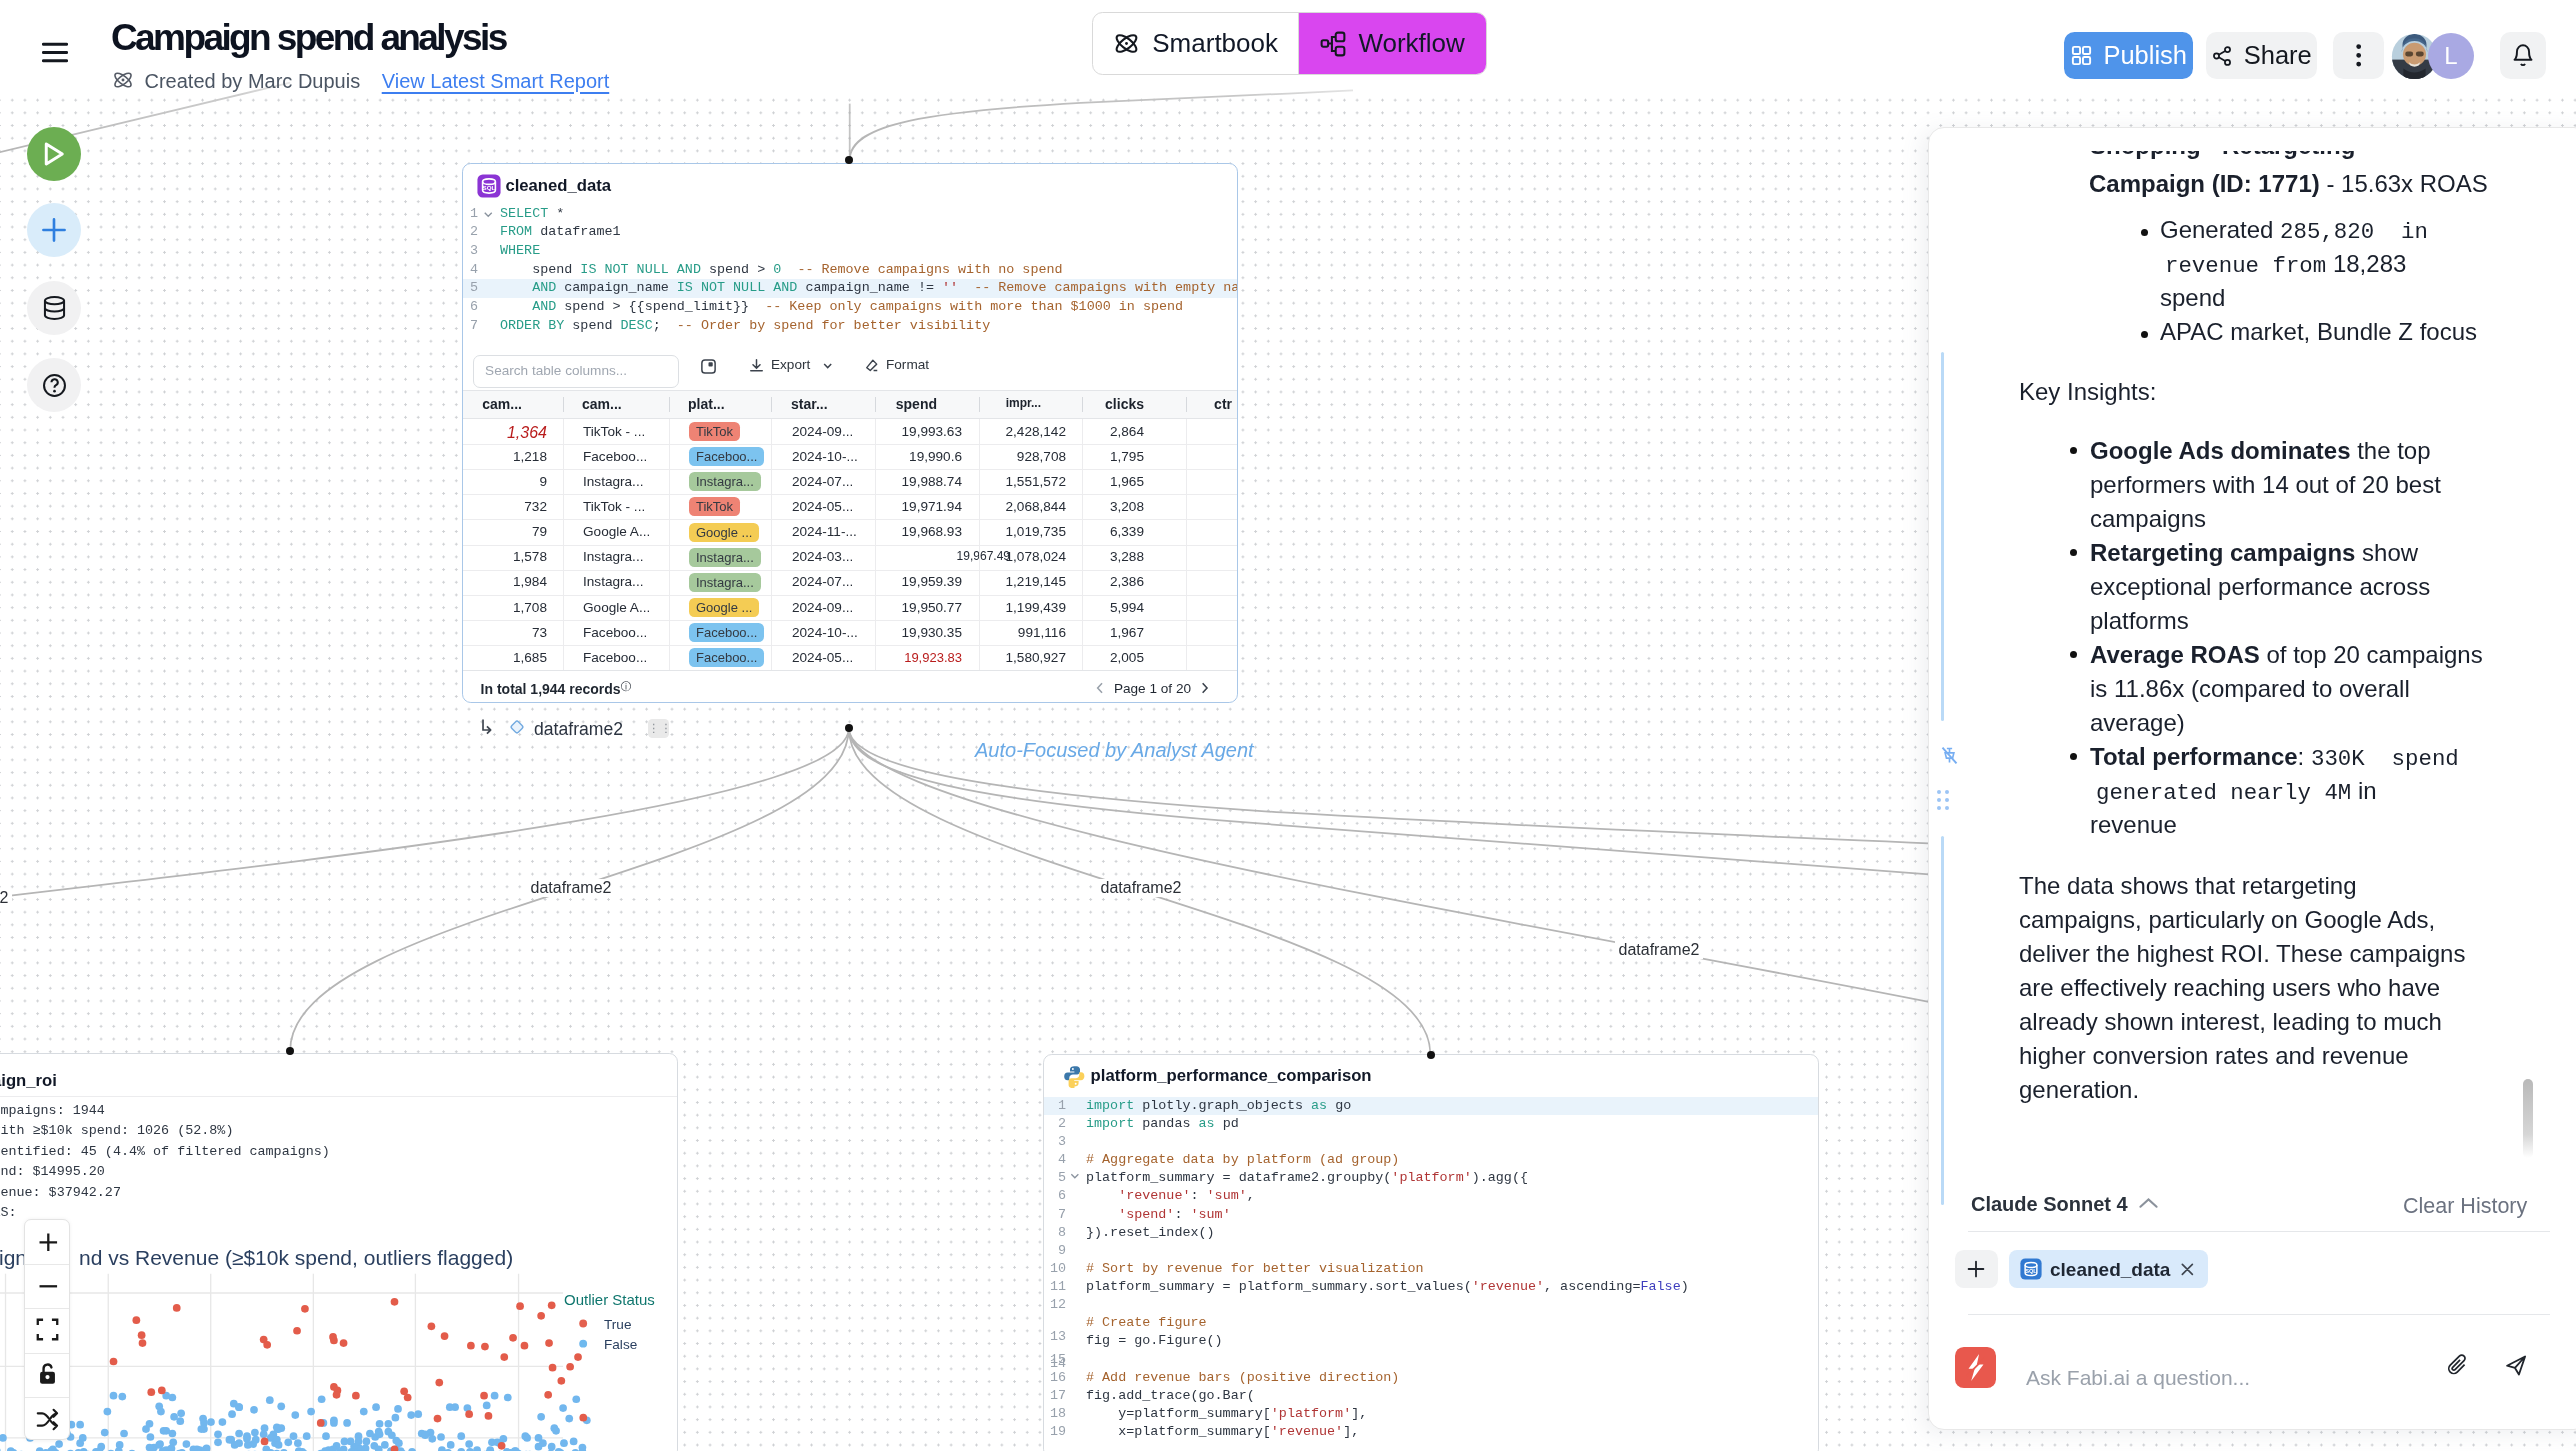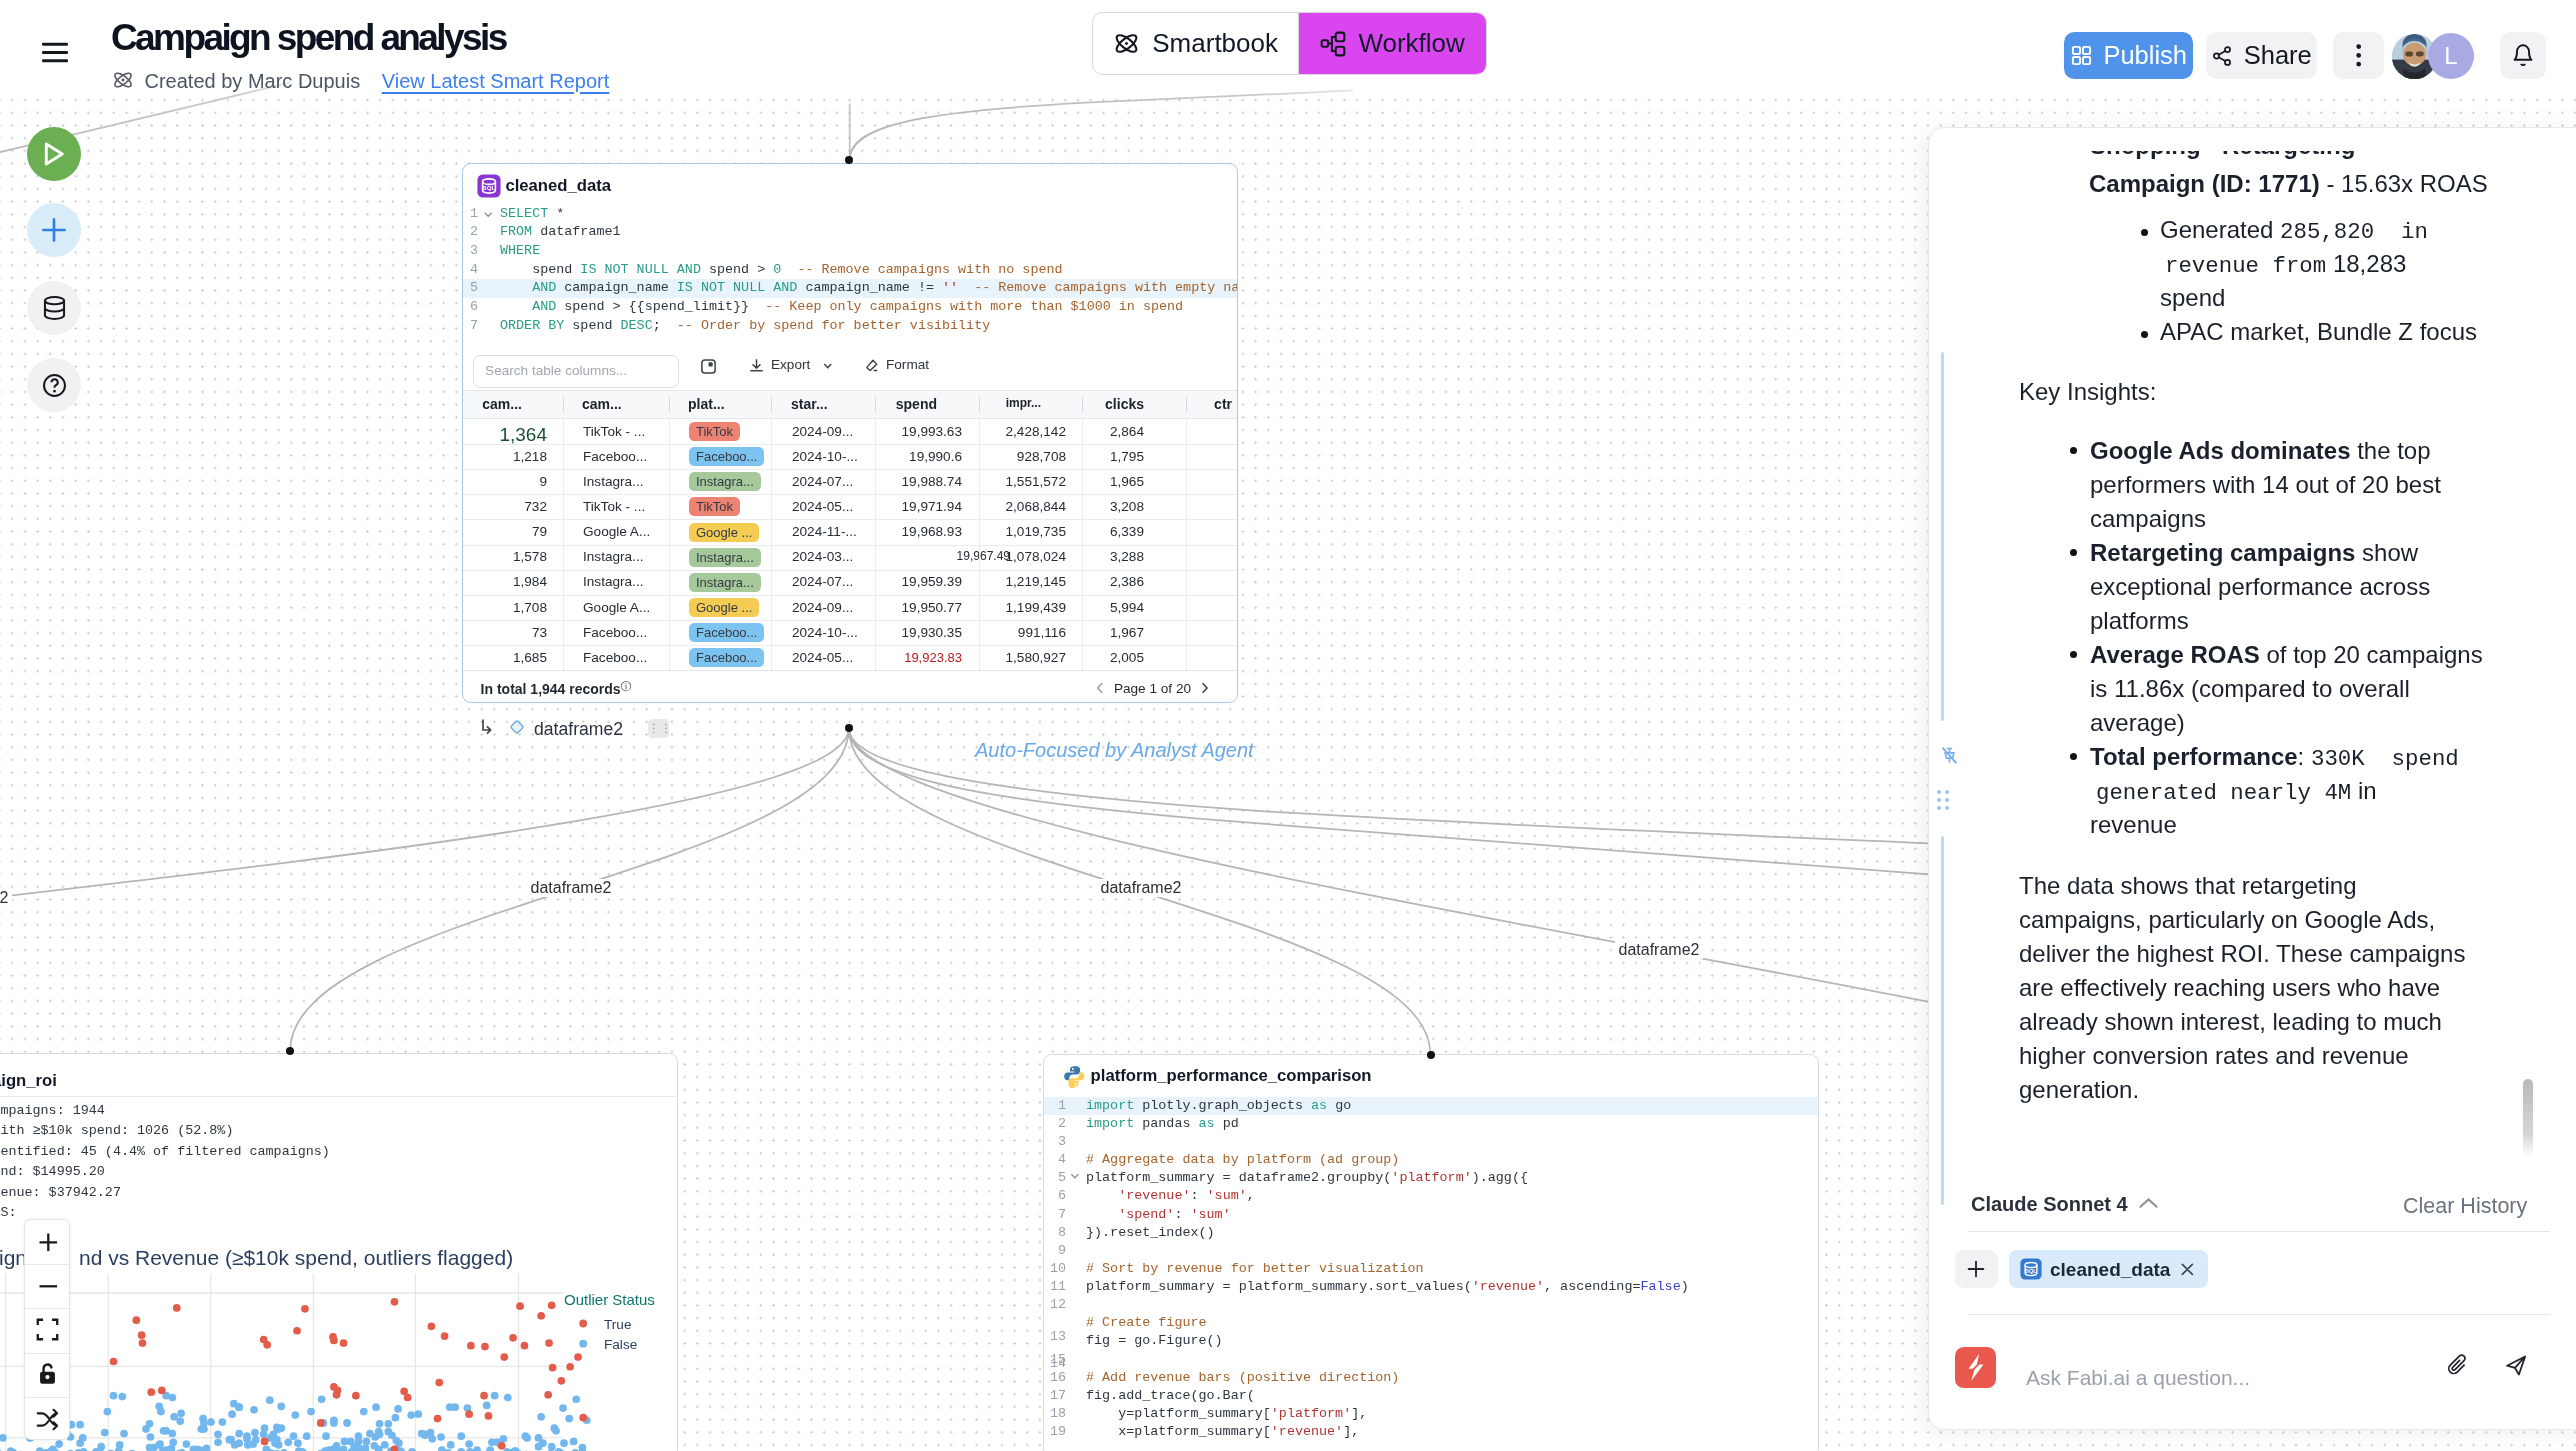--- a/index.html
+++ b/index.html
@@ -142,21 +142,21 @@
 <div style="position:absolute; left:516px; top:232px; width:62px; text-align:right; font-size:12px; font-weight:700; color:#1c222c;">impr...</div>
 <div style="position:absolute; left:619px; top:232px; width:62px; text-align:right; font-size:14px; font-weight:700; color:#1c222c;">clicks</div>
 <div style="position:absolute; left:723px; top:232px; width:46px; text-align:right; font-size:14px; font-weight:700; color:#1c222c;">ctr</div>
 <div style="position:absolute; left:100px; top:233px; width:1.3px; height:15px; background:#d6d9dd;"></div>
 <div style="position:absolute; left:206px; top:233px; width:1.3px; height:15px; background:#d6d9dd;"></div>
 <div style="position:absolute; left:308px; top:233px; width:1.3px; height:15px; background:#d6d9dd;"></div>
 <div style="position:absolute; left:412px; top:233px; width:1.3px; height:15px; background:#d6d9dd;"></div>
 <div style="position:absolute; left:516px; top:233px; width:1.3px; height:15px; background:#d6d9dd;"></div>
 <div style="position:absolute; left:619px; top:233px; width:1.3px; height:15px; background:#d6d9dd;"></div>
 <div style="position:absolute; left:723px; top:233px; width:1.3px; height:15px; background:#d6d9dd;"></div>
-<div style="position:absolute; left:0px; top:260px; width:84px; text-align:right; font-size:19px; color:#14532d;">1,364</div>
+<div style="position:absolute; left:0px; top:260px; width:84px; text-align:right; font-size:16px; color:#b91c1c;font-style:italic;">1,364</div>
 <div style="position:absolute; left:120px; top:260px; font-size:13.6px; color:#262c36;">TikTok - ...</div>
 <div style="position:absolute; left:226px; top:258px; height:19.3px; line-height:19.3px; padding:0 7px; background:#ee8374; border-radius:5.3px; font-size:13px; color:#343a42;">TikTok</div>
 <div style="position:absolute; left:329px; top:260px; font-size:13.6px; color:#262c36;">2024-09...</div>
 <div style="position:absolute; left:412px; top:260px; width:87px; text-align:right; font-size:13.6px; color:#262c36;">19,993.63</div>
 <div style="position:absolute; left:516px; top:260px; width:87px; text-align:right; font-size:13.6px; color:#262c36;">2,428,142</div>
 <div style="position:absolute; left:619px; top:260px; width:62px; text-align:right; font-size:13.6px; color:#262c36;">2,864</div>
 <div style="position:absolute; left:0; top:280px; width:776px; height:0.9px; background:#ececee;"></div>
 <div style="position:absolute; left:0px; top:285px; width:84px; text-align:right; font-size:13.6px; color:#262c36;">1,218</div>
 <div style="position:absolute; left:120px; top:285px; font-size:13.6px; color:#262c36;">Faceboo...</div>
 <div style="position:absolute; left:226px; top:283px; height:19.3px; line-height:19.3px; padding:0 7px; background:#7cc3ef; border-radius:5.3px; font-size:13px; color:#343a42;">Faceboo...</div>

